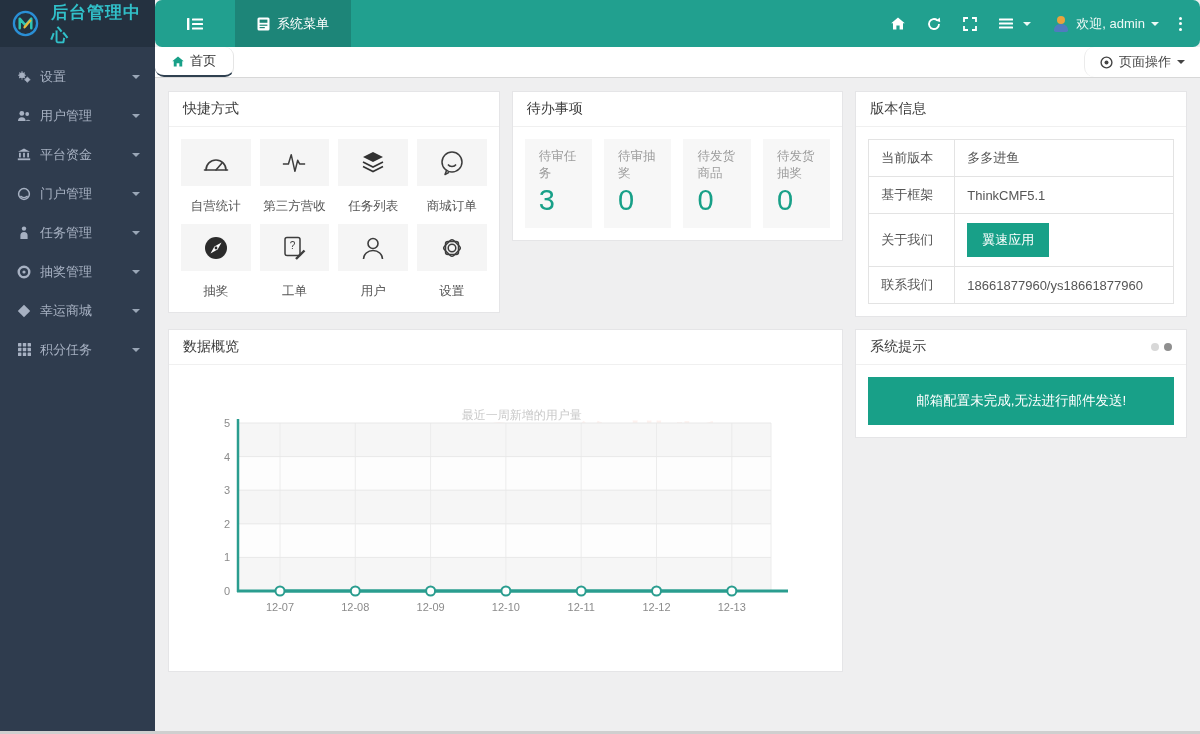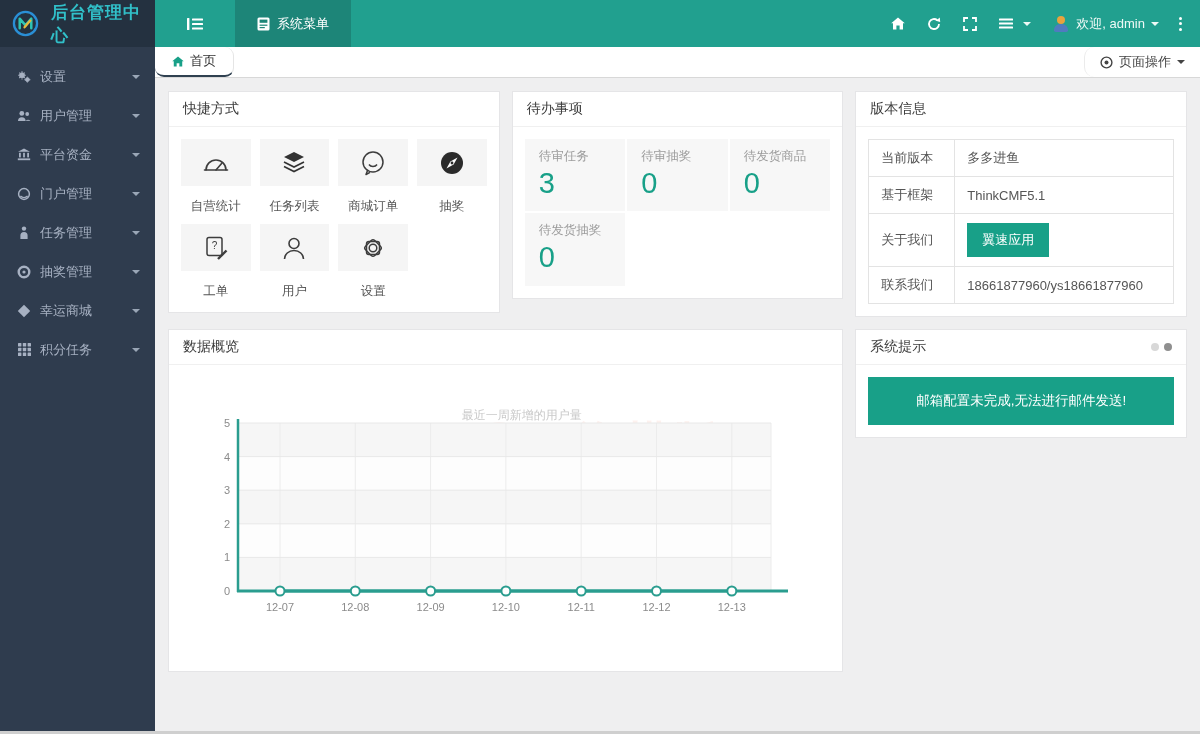--- a/index.html
+++ b/index.html
@@ -8,21 +8,21 @@
     font-family: "Liberation Sans", "DejaVu Sans", sans-serif;
     background:#efeff0; color:#333; font-size:13px;
   }
   
   .topbar { display:flex; height:47px; width:1200px; }
   .logo {
     width:155px; flex:none; background:var(--logo-bg);
     display:flex; align-items:center; gap:12px; padding-left:12px;
   }
   .logo-text { color:var(--logo-text); font-size:17px; font-weight:bold; letter-spacing:1px; }
-  .topbar-rest { flex:1; background:var(--header); display:flex; align-items:stretch; color:#eef9f6; }
+  .topbar-rest { flex:1; background:var(--header); display:flex; align-items:stretch; color:#eef9f6;border-radius:7px; }
   .toggle-btn { width:80px; display:flex; align-items:center; justify-content:center; cursor:pointer; }
   .menu-tab {
     background:var(--header-active); display:flex; align-items:center; gap:7px;
     padding:0 22px; font-size:13px; color:#fff; cursor:pointer;
   }
   .top-right { margin-left:auto; display:flex; align-items:center; padding-right:8px; }
   .top-icon { padding:0 11px; display:flex; align-items:center; cursor:pointer; height:100%; }
   .caret { width:0; height:0; border-left:4px solid transparent; border-right:4px solid transparent;
            border-top:4px solid currentColor; display:inline-block; }
   .welcome { display:flex; align-items:center; gap:6px; padding:0 10px; font-size:13px; cursor:pointer; }
@@ -60,21 +60,21 @@
   .panel { background:#fff; border:1px solid #e5e5e7; }
   .panel-h { padding:8px 14px; font-size:14px; color:#3c3c3c; border-bottom:1px solid #f0f0f0; display:flex; align-items:center; }
   .panel-b { padding:12px; }
 
   
   .quick-grid { display:grid; grid-template-columns:repeat(4,1fr); gap:9px; }
   .q-tile { background:#f5f5f5; height:47px; display:flex; align-items:center; justify-content:center; color:#3a3a3a; cursor:pointer; }
   .q-label { text-align:center; font-size:12.5px; color:#555; margin-top:12px; }
 
   
-  .todo-grid { display:grid; grid-template-columns:1fr 1fr 1fr; gap:2px; }
+  .todo-grid { display:grid; grid-template-columns:1fr 1fr 1fr 1fr; gap:12px; }
   .t-tile { background:#f7f7f7; padding:9px 14px 11px; }
   .t-label { font-size:12.5px; color:#9c9c9c; }
   .t-value { font-size:29px; color:var(--accent); line-height:1.15; margin-top:2px; }
 
   
   .v-table { width:100%; border-collapse:collapse; font-size:13px; color:#555; }
   .v-table td { border:1px solid #e3e3e3; padding:9px 12px; }
   .v-table td.lbl { width:86px; white-space:nowrap; }
   .v-btn { background:var(--accent); color:#fff; border:none; padding:8px 15px; font-size:13px; cursor:pointer; font-family:inherit; }
 
@@ -308,20 +308,30 @@
                 <div class="q-tile">
                     <span>
                   <svg width="30" height="26" viewBox="0 0 30 26" fill="none" stroke="#3d3d3d" stroke-width="1.6" stroke-linecap="round">
                     <path d="M5 20 a10 10 0 0 1 20 0"></path>
                         <line x1="15" y1="20" x2="21" y2="13"></line>
                         <line x1="3.5" y1="20" x2="26.5" y2="20"></line>
                   </svg>
                     </span>
                   </div>
                 <div class="q-label">自营统计</div>
+              </div>
+              <div>
+                <div class="q-tile">
+                    <span>
+                  <svg width="30" height="26" viewBox="0 0 30 28" fill="none" stroke="#3d3d3d" stroke-width="1.6" stroke-linejoin="round">
+                    <polyline points="3,15 9,15 12,5 16,23 19,11 21,15 27,15"></polyline>
+                  </svg>
+                    </span>
+                  </div>
+                <div class="q-label">第三方营收</div>
               </div>
               <div>
                 <div class="q-tile">
                     <span>
                   <svg width="30" height="28" viewBox="0 0 30 28">
                     <polygon points="15,3 25,8 15,13 5,8" fill="#333"></polygon>
                     <polyline points="5,13 15,18 25,13" fill="none" stroke="#333" stroke-width="1.6"></polyline>
                     <polyline points="5,17.5 15,22.5 25,17.5" fill="none" stroke="#333" stroke-width="1.6"></polyline>
                   </svg>
                     </span>

